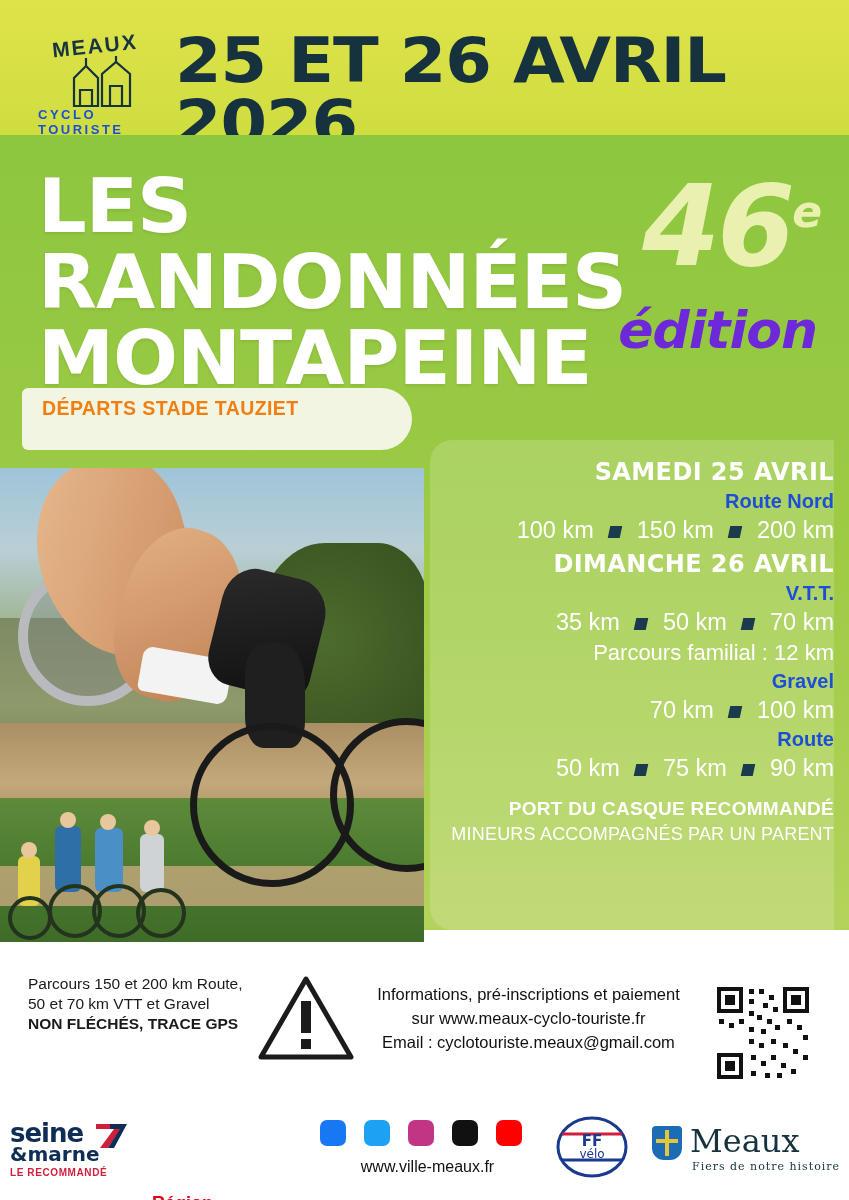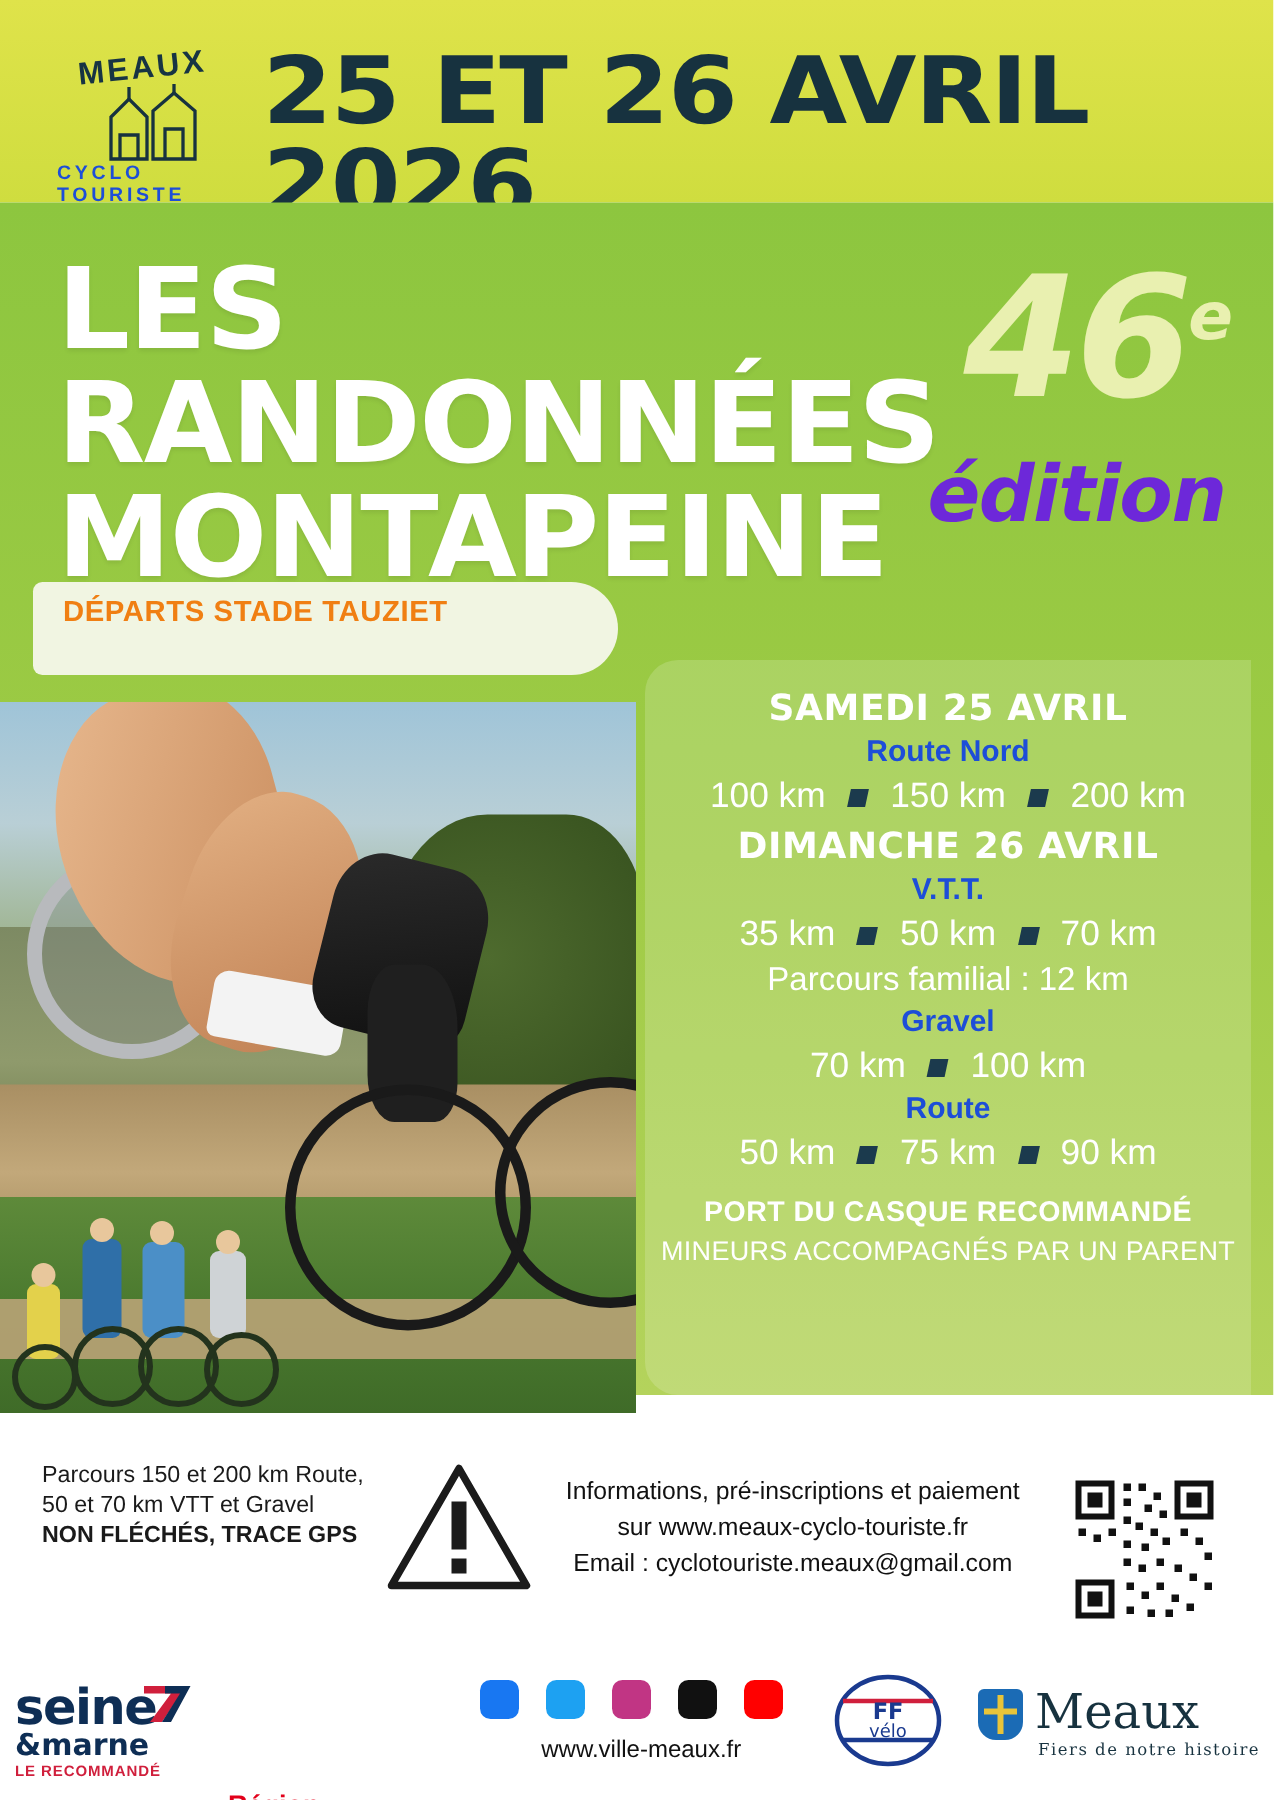--- a/index.html
+++ b/index.html
@@ -126,21 +126,21 @@
   .fw2{left:48px;top:86px;width:46px;height:46px;}
   .fw3{left:92px;top:86px;width:46px;height:46px;}
   .fw4{left:136px;top:90px;width:42px;height:42px;}
 
   
   .prog-panel{
     position:absolute;left:430px;top:440px;width:404px;height:490px;
     background:rgba(255,255,255,.17);
     border-radius:22px 0 0 22px;
   }
-  .prog{position:absolute;left:430px;top:452px;width:404px;text-align:center;color:#ffffff;}
+  .prog{position:absolute;left:430px;top:452px;width:404px;text-align:right;color:#ffffff;}
   .prog .day{
     font-size:24px;font-weight:bold;letter-spacing:.4px;margin-top:6px;
     font-family:"DejaVu Sans", sans-serif;
   }
   .prog .cat{font-size:20px;font-weight:bold;margin-top:4px;color:#1d4ed8;}
   .prog .dist{font-size:23.5px;margin-top:4px;color:#fff;font-weight:normal;}
   .sep{display:inline-block;width:12px;height:12px;background:#1b3a4d;margin:0 9px 0 9px;transform:skewX(-12deg);}
   .prog .fam{font-size:22px;margin-top:4px;}
   .prog .note1{font-size:19px;font-weight:bold;margin-top:16px;letter-spacing:.3px;}
   .prog .note2{font-size:18px;margin-top:4px;letter-spacing:.2px;}
@@ -156,21 +156,21 @@
   
   .infos{
     position:absolute;left:356px;top:982px;width:345px;text-align:center;
     font-size:16.5px;line-height:24px;color:#111;
   }
   .qr{position:absolute;left:715px;top:985px;width:96px;height:96px;}
 
   
   .footer{position:absolute;left:0;top:1104px;width:849px;height:96px;background:#ffffff;}
   .seine{position:absolute;left:10px;top:1118px;width:120px;height:62px;}
-  .seine .s1{font-family:"DejaVu Sans",sans-serif;font-size:33px;font-weight:bold;color:#0e2e55;letter-spacing:-1px;}
+  .seine .s1{font-family:"DejaVu Sans",sans-serif;font-size:26px;font-weight:bold;color:#0e2e55;letter-spacing:-1px;}
   .seine .s2{font-family:"DejaVu Sans",sans-serif;font-size:20px;font-weight:bold;color:#0e2e55;margin-top:-6px;}
   .seine .s3{font-size:10px;font-weight:bold;color:#d01f3c;letter-spacing:.6px;margin-top:1px;}
   .seine .mark{position:absolute;right:2px;top:2px;width:34px;height:30px;}
   .region{position:absolute;left:152px;top:1193px;width:160px;color:#e2001a;}
   .region .r1{font-size:18px;font-weight:bold;}
   .region .r2{font-size:23px;font-weight:bold;margin-top:-3px;}
   .socials{position:absolute;left:320px;top:1120px;width:210px;height:32px;}
   .soc{position:absolute;width:26px;height:26px;border-radius:7px;}
   .site{position:absolute;left:320px;top:1158px;width:215px;text-align:center;font-size:16px;color:#111;}
   .ffvelo{position:absolute;left:556px;top:1116px;width:72px;height:62px;}

